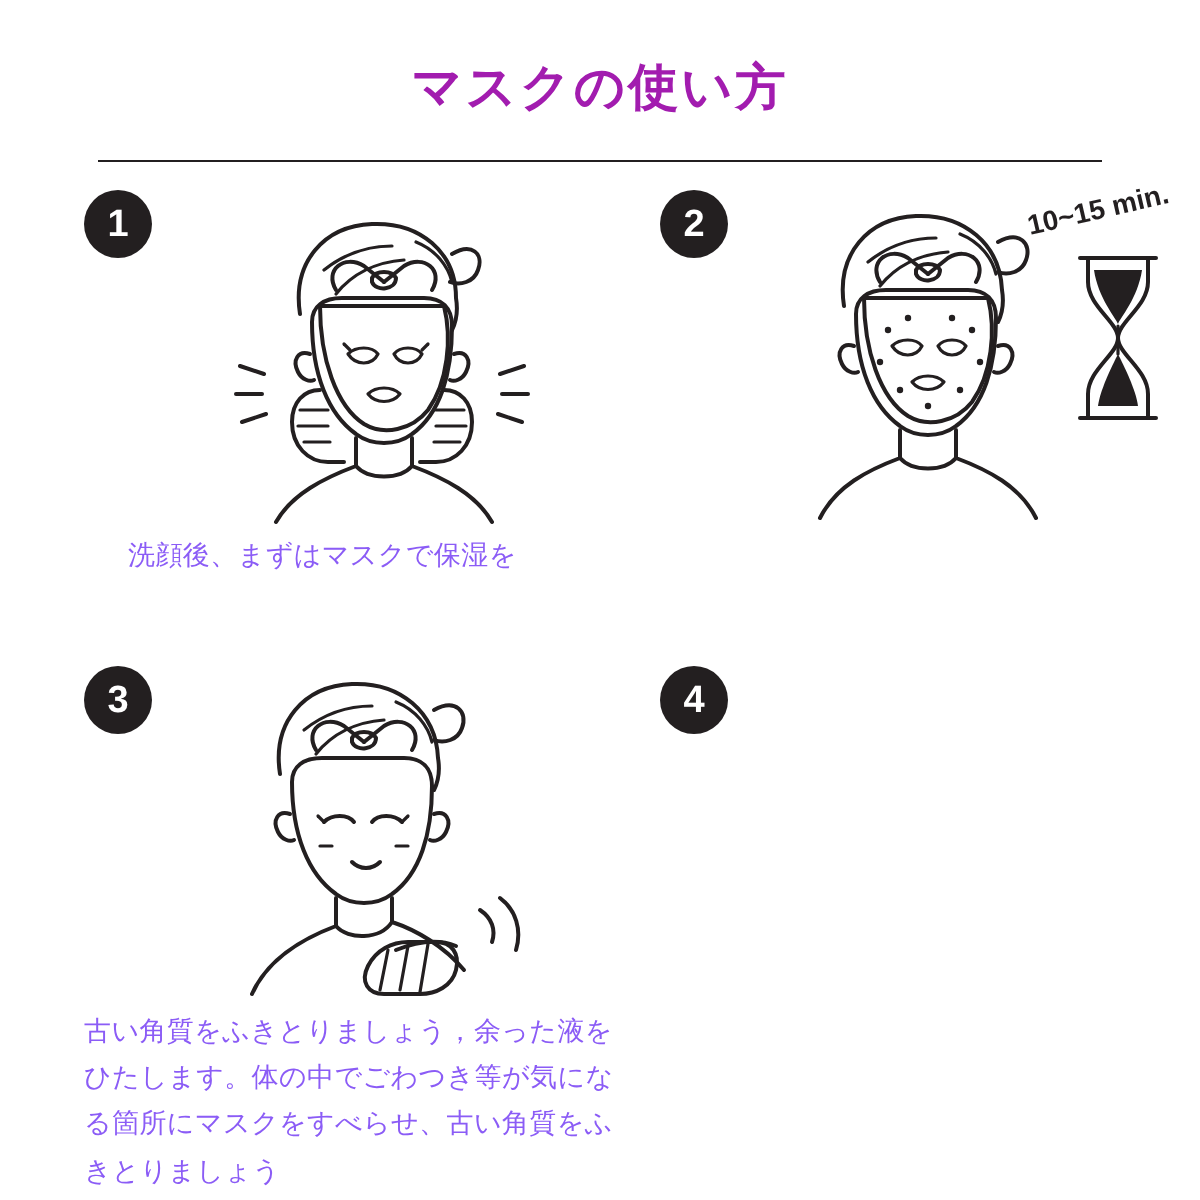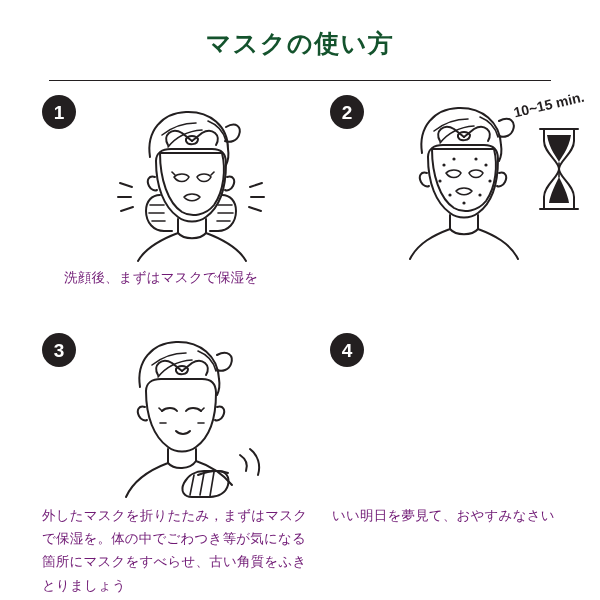--- a/index.html
+++ b/index.html
@@ -18,21 +18,21 @@
     position: relative;
     width: 600px;
     height: 600px;
     box-sizing: border-box;
   }
   .title {
     text-align: center;
     font-size: 25px;
     font-weight: 700;
     letter-spacing: 1.5px;
-    color: #14532d;
+    color: #a21caf;
     padding-top: 27px;
   }
   .title-rule {
     width: 502px;
     height: 1px;
     background: #231f20;
     margin: 20px auto 0 auto;
   }
   .grid {
     position: relative;
@@ -69,21 +69,21 @@
     line-height: 1;
   }
   .figure {
     position: absolute;
     left: 34px;
     top: 0;
   }
   .caption {
     font-size: 13.5px;
     line-height: 1.72;
-    color: #701a75;
+    color: #8b5cf6;
     letter-spacing: 0.2px;
     font-family: Liberation Serif, serif;
   }
   .cap-1 { padding-left: 22px; }
   .cap-2 { padding-left: 2px; }
   .cap-3 { padding-left: 0px; }
   .cap-4 { padding-left: 2px; }
 
   svg { display: block; }
   .ln {
@@ -275,24 +275,23 @@
             <path class="ln" d="M108 154 C112 146 120 142 128 142 L142 142 C150 142 154 148 152 156 C150 164 142 168 134 168 L116 168 C108 168 104 162 108 154 Z"></path>
             <path class="ln-thin" d="M118 146 L114 166"></path>
             <path class="ln-thin" d="M128 144 L124 166"></path>
             <path class="ln-thin" d="M138 143 L134 167"></path>
 
             <path class="ln" d="M164 126 C170 130 172 136 170 142"></path>
             <path class="ln" d="M174 120 C182 126 185 136 182 146"></path>
           </svg>
         </div>
       </div>
-      <div class="caption cap-3">外したマスクを折りたたみ，まずはマスクで保湿を。体の中でごわつき等が気になる箇所にマスクをすべらせ、古い角質をふきとりましょう</div>
+      <div class="caption cap-3">古い角質をふきとりましょう，余った液をひたします。体の中でごわつき等が気になる箇所にマスクをすべらせ、古い角質をふきとりましょう</div>
     </div>
 
     <div class="cell cell-4">
       <div class="art">
         <div class="badge">4</div>
       </div>
-      <div class="caption cap-4">いい明日を夢見て、おやすみなさい</div>
     </div>
 
   </div>
 </div>
 
 </body></html>

